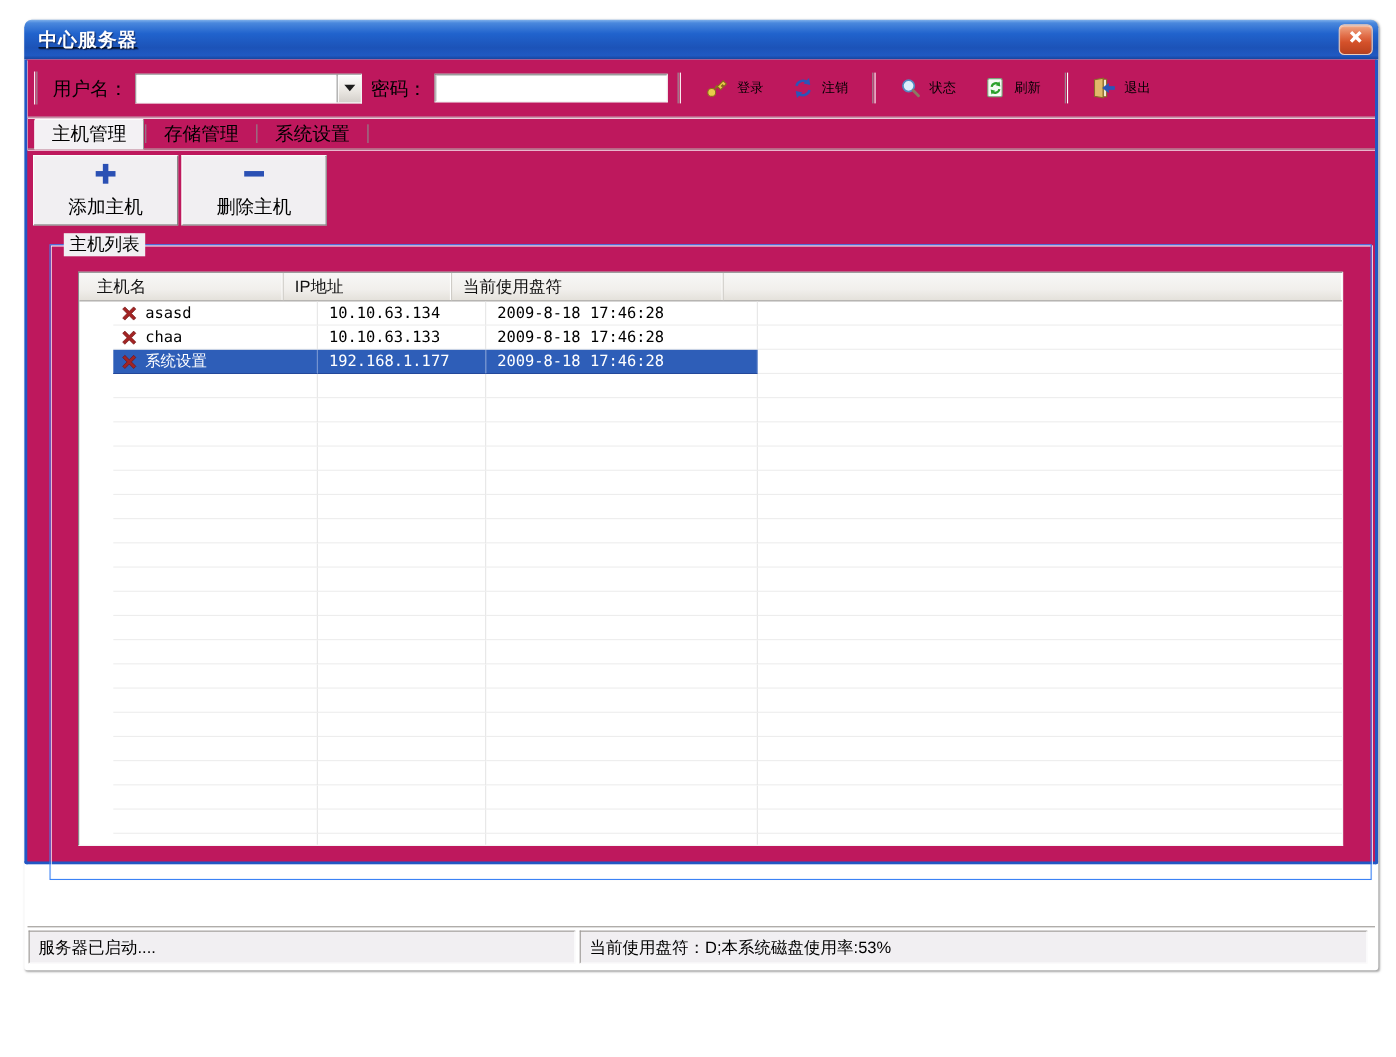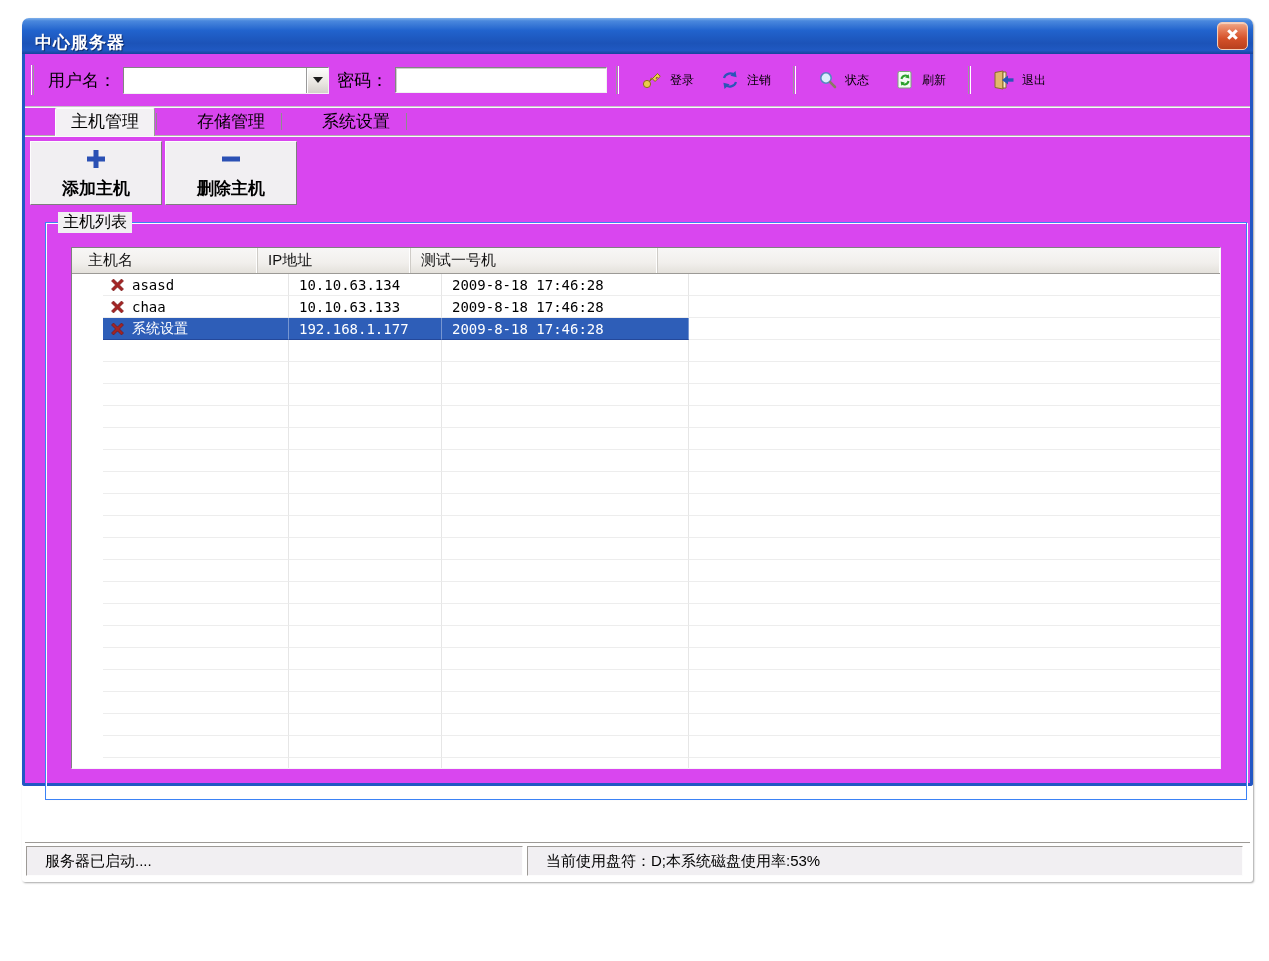--- a/index.html
+++ b/index.html
@@ -5,30 +5,30 @@
   * { margin:0; padding:0; box-sizing:border-box; }
   html,body { background:#ffffff; }
   body { font-family:"Liberation Sans","DejaVu Sans",sans-serif; }
   .stage { position:relative; width:1269px; height:961px; background:#fff; overflow:hidden; }
 
   
   .window { position:absolute; left:22px; top:18px; width:1231px; height:864px;
             border-radius:8px 8px 3px 3px; box-shadow:1px 1px 2px rgba(0,0,0,.35); }
   .titlebar { height:36px; border-radius:7px 7px 0 0; position:relative;
               background:linear-gradient(180deg,#7fb0ea 0%,#4a88dd 8%,#2163cd 35%,#1c53b8 70%,#2059c2 90%,#16439c 100%);
-              display:flex; align-items:flex-end; padding-left:13px; }
+              display:flex; align-items:center; padding-left:13px;text-decoration:underline; }
   .titlebar .title { color:#fff; font-size:17px; font-weight:bold; letter-spacing:1px;
                      text-shadow:1px 1px 1px rgba(0,0,30,.55); }
   .close-btn { position:absolute; right:5px; top:4px; width:31px; height:28px; border-radius:5px;
                border:1px solid #f2cdb8;
                background:linear-gradient(180deg,#f0a987 0%,#e2714c 35%,#d4512a 60%,#b8401e 100%);
                display:flex; align-items:center; justify-content:center;
                box-shadow:inset 0 1px 1px rgba(255,255,255,.5); }
   .winbody { height:732px; border:3px solid #2257c4; border-top:none; border-radius:0 0 3px 3px;
-             background:#d946ef; position:relative; }
+             background:#be185d; position:relative; }
   .client { position:relative; width:1225px; height:825px; }
 
   
   .toolbar { position:absolute; left:0; top:0; width:1225px; height:53px;
              display:flex; align-items:center; border-bottom:1px solid #c7c4c8;
              box-shadow:0 1px 0 #fbfafc; padding-left:6px; }
   .tgrip { width:3px; height:30px; border-left:1px solid #fff; border-right:1px solid #9b989b;
            margin:0 6px 0 0; }
   .tlabel { font-size:17px; color:#000; margin-left:8px; white-space:nowrap; }
   .combo { display:flex; margin-left:7px; width:206px; height:27px;
@@ -47,32 +47,32 @@
   .tbtn { display:inline-flex; align-items:center; gap:7px; height:32px; padding:0 8px; margin:0 4px;
           border:1px solid transparent; border-radius:2px; }
   .tbtn .tico { display:flex; align-items:center; }
   .tbtn .tlab { font-size:12px; color:#000; white-space:nowrap; }
 
   
   .tabstrip { position:absolute; left:0; top:53px; width:1225px; height:29px;
               display:flex; align-items:flex-end; padding-left:6px;
               border-bottom:1px solid #b5b2ad; box-shadow:0 1px 0 #fbfafc; }
   .tab { display:inline-flex; align-items:center; justify-content:center; height:26px;
-         padding:0 15px 2px 15px; font-size:17px; color:#000; position:relative;margin-left:24px; }
+         padding:0 15px 2px 15px; font-size:17px; color:#000; position:relative; }
   .tab.active { background:#f3f1f4; border:1px solid #9a9a9a; border-bottom:none;
                 border-top-color:#fdfdfd; border-left-color:#fdfdfd; border-radius:2px 2px 0 0;
                 height:28px; margin-bottom:-1px; }
   .tab-sep { width:1px; height:17px; background:#8e8b8e; margin:0 1px 5px 1px; }
 
   
   .content { position:absolute; left:0; top:82px; width:1225px; height:706px; }
   .abtn { position:absolute; top:5px; width:132px; height:64px;
           border:1px solid #7e7e7e; border-top-color:#fdfdfd; border-left-color:#fdfdfd;
           background:#f1eff2; display:flex; flex-direction:column; align-items:center;
-          justify-content:center; gap:2px;font-weight:bold; }
+          justify-content:center; gap:2px; }
   .abtn .albl { font-size:17px; color:#000; }
 
   .groupbox { position:absolute; left:20px; top:86px; width:1202px; height:578px;
               border:1px solid #3b82f6; box-shadow:inset 1px 1px 0 #fdfdfd, 1px 1px 0 #fdfdfd; }
   .grouplabel { position:absolute; left:12px; top:-11px; background:#f1eff2; padding:0 5px;
                 font-size:16px; color:#000; }
 
   
   .tablewrap { position:absolute; left:25px; top:24px; width:1150px; height:522px;
                border:1px solid #7f7f7f; border-bottom-color:#f6f6f6; border-right-color:#f6f6f6;
@@ -93,21 +93,21 @@
   .tcell.c4 { border-right:none; }
   .trow.selected .tcell.c1, .trow.selected .tcell.c2, .trow.selected .tcell.c3 {
       background:#2e5eb8; color:#fff; border-right-color:rgba(255,255,255,.35);
       border-bottom-color:#24489a; }
   .x-ico { display:flex; align-items:center; flex:0 0 auto; }
 
   
   .statusbar { position:absolute; left:0; top:788px; width:1225px; height:36px; display:flex;
                align-items:center; border-top:1px solid #9d9a96; box-shadow:0 1px 0 #fdfdfd inset; }
   .spanel { height:30px; margin-top:1px; border:1px solid #9d9a96; border-bottom-color:#fdfdfd;
-            border-right-color:#fdfdfd; display:flex; align-items:center; padding-left:18px;
+            border-right-color:#fdfdfd; display:flex; align-items:center; padding-left:8px;
             font-size:15px; color:#000; background:#f1eff2; white-space:nowrap; overflow:hidden; }
   .spanel.left { margin-left:1px; width:497px; }
   .spanel.right { margin-left:4px; width:716px; }
 
   
   .caption { position:absolute; left:440px; top:901px; font-size:32px; color:#101010;
              font-family:"Liberation Serif","DejaVu Serif",serif; letter-spacing:1px; }
 </style>
 </head>
 <body>
@@ -218,21 +218,21 @@
                   </svg></span>
                 <div class="albl">删除主机</div>
               </div></span>
 
           <div class="groupbox">
             <span class="grouplabel">主机列表</span>
             <div class="tablewrap">
               <div class="thead">
                 <div class="hcell c1">主机名</div>
                 <div class="hcell c2">IP地址</div>
-                <div class="hcell c3">测试一号机</div>
+                <div class="hcell c3">当前使用盘符</div>
                 <div class="hcell c4"></div>
               </div>
               <div class="tbody" id="tbody">
                   <div class="trow">
                     <div class="tcell c1">
                       <span class="x-ico">
                         <svg width="15" height="14" viewBox="0 0 14 14">
                           <path d="M1 3 L3 1 L7 5 L11 1 L13 3 L9 7 L13 11 L11 13 L7 9 L3 13 L1 11 L5 7 Z" fill="#a32424" stroke="#6e1414" stroke-width="0.6"></path>
                         </svg>
                       </span>

